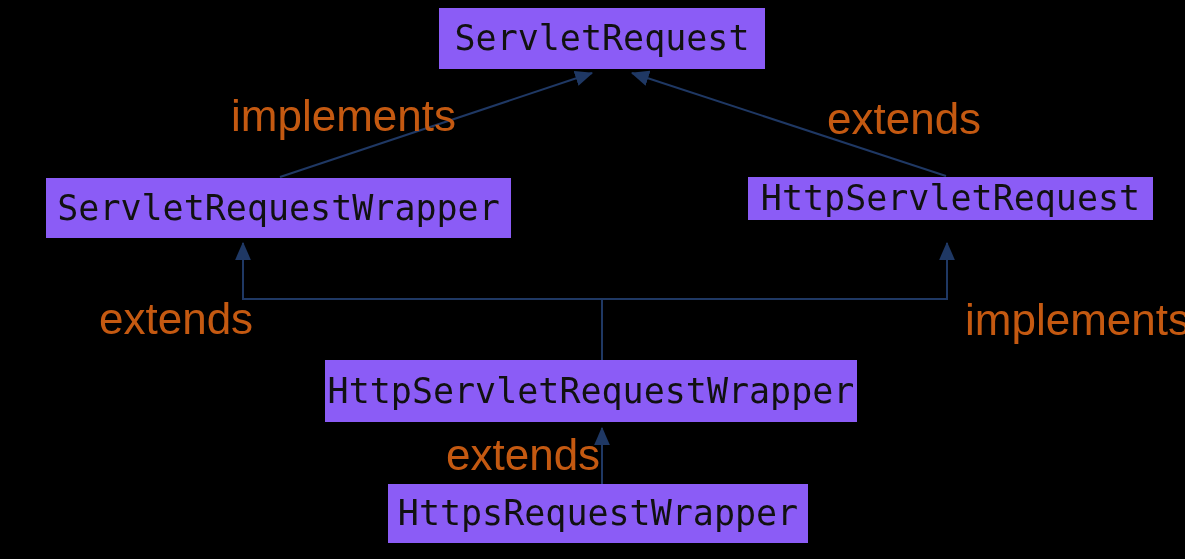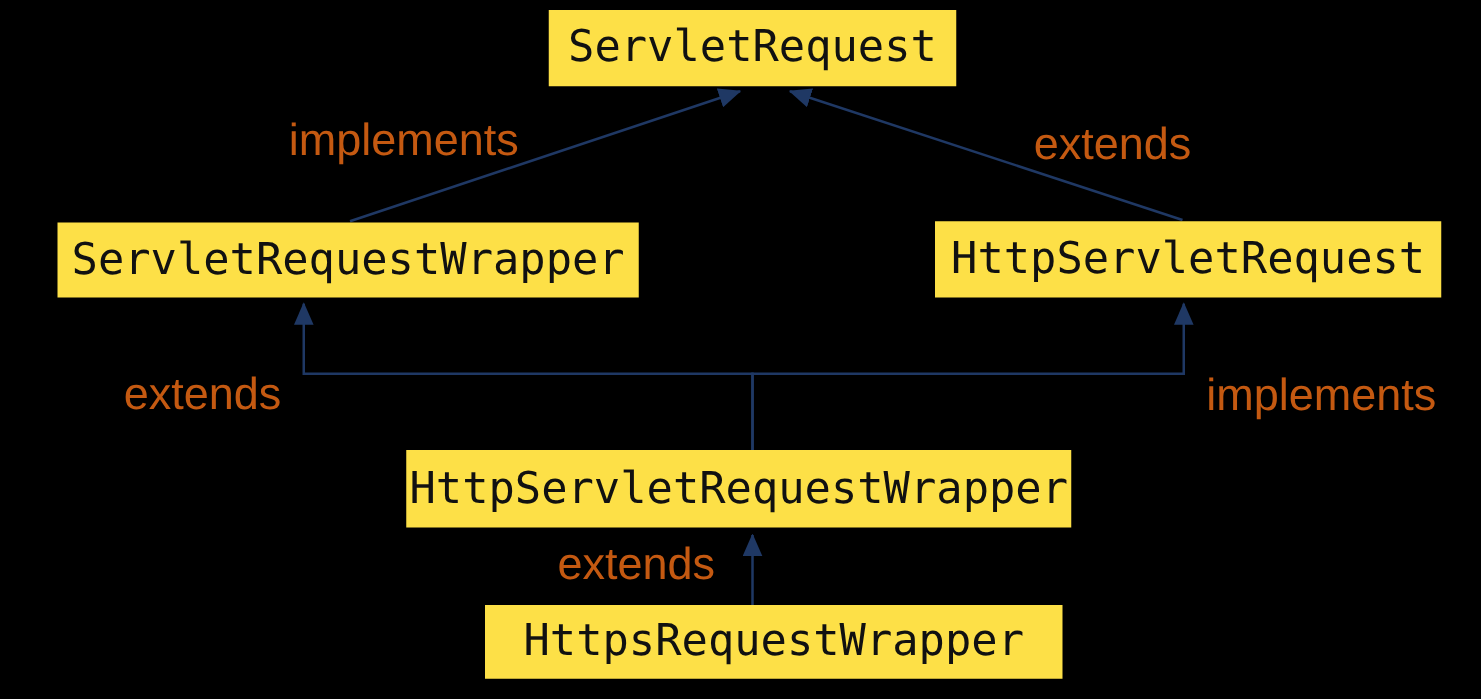--- a/index.html
+++ b/index.html
@@ -19,42 +19,42 @@
   }
   .edges-layer {
     position: absolute;
     left: 0;
     top: 0;
     width: 1185px;
     height: 559px;
   }
   .node {
     position: absolute;
-    background: #fde047;
+    background: #8b5cf6;
     color: #111111;
     font-family: "DejaVu Sans Mono", "Liberation Mono", monospace;
     font-size: 35px;
     display: flex;
     align-items: center;
     justify-content: center;
     white-space: nowrap;
     line-height: 1;
   }
   .edge-label {
     position: absolute;
     color: #C45911;
-    font-size: 36px;
+    font-size: 44px;
     line-height: 1;
     white-space: nowrap;
   }
   .n-servlet-request           { left: 439px; top: 8px;   width: 326px; height: 61px; }
   .n-servlet-request-wrapper   { left: 10px;  top: 178px; width: 465px; height: 60px; margin-left: 36px; }
-  .n-http-servlet-request      { left: 748px; top: 177px; width: 405px; height: 61px; }
+  .n-http-servlet-request      { left: 748px; top: 177px; width: 405px; height: 43px; }
   .n-http-servlet-request-wrapper { left: 325px; top: 360px; width: 532px; height: 62px; }
-  .n-https-request-wrapper     { left: 388px; top: 484px; width: 462px; height: 59px; }
+  .n-https-request-wrapper     { left: 388px; top: 484px; width: 420px; height: 59px; }
 
   .l-implements-left  { left: 231px; top: 94px;  }
   .l-extends-right    { left: 827px; top: 97px;  }
   .l-extends-midleft  { left: 99px;  top: 297px; }
   .l-implements-midright { left: 965px; top: 298px; }
   .l-extends-bottom   { left: 446px; top: 433px; }
 </style>
 </head>
 <body>
 

